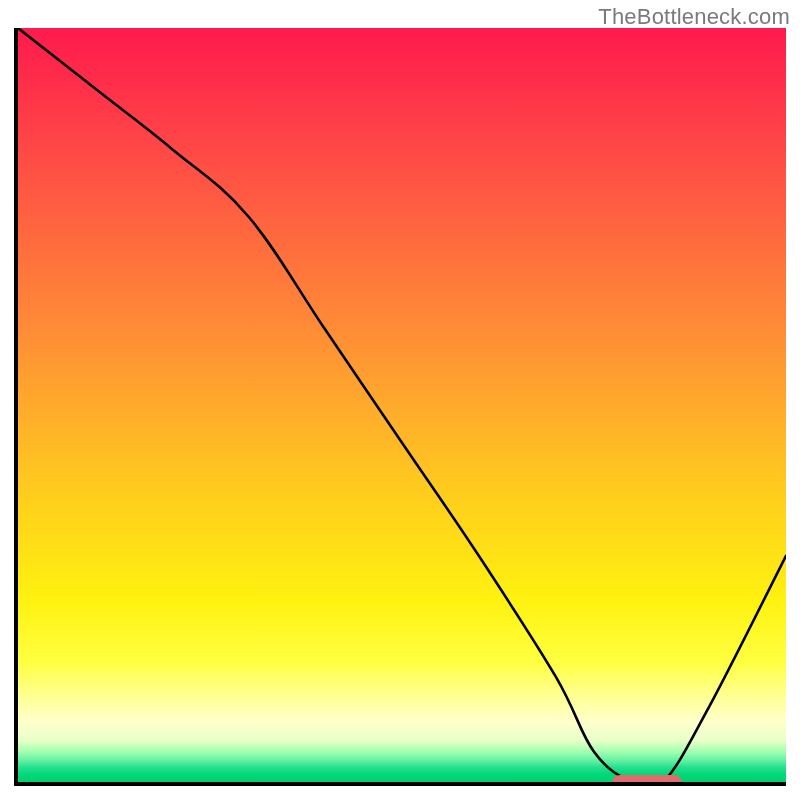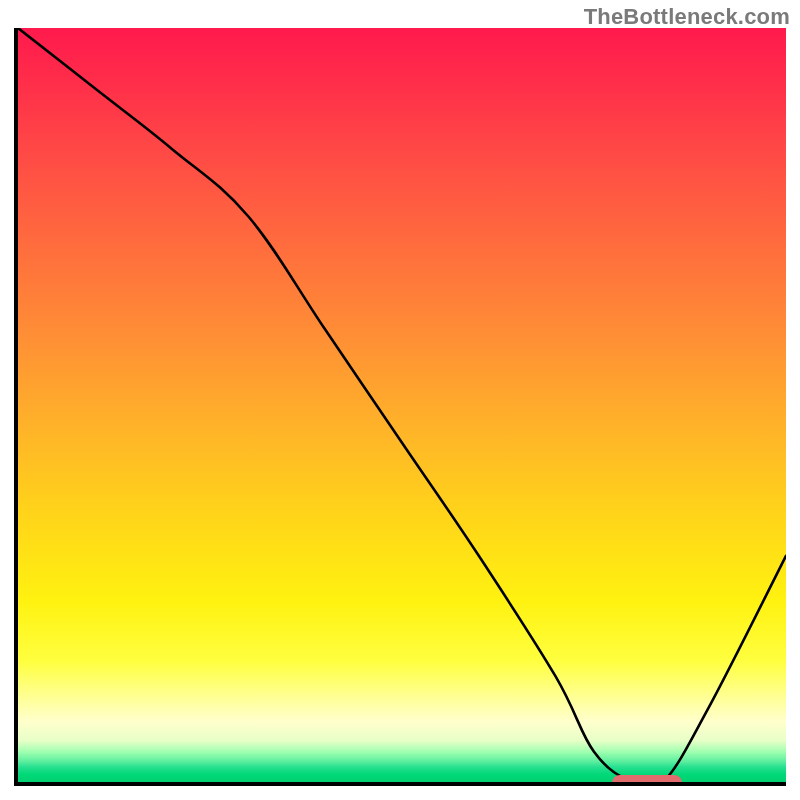--- a/index.html
+++ b/index.html
@@ -9,21 +9,21 @@
     background: #ffffff;
     position: relative;
     overflow: hidden;
     font-family: Arial, Helvetica, sans-serif;
   }
   .attribution {
     position: absolute;
     top: 4px;
     right: 10px;
     font-size: 22px;
-    font-weight: 700;
+    font-weight: 400;
     color: #7a7a7a;
     letter-spacing: 0.2px;
   }
   .plot-frame {
     position: absolute;
     left: 14px;
     top: 28px;
     width: 772px;
     height: 758px;
     border-left: 4px solid #000;

